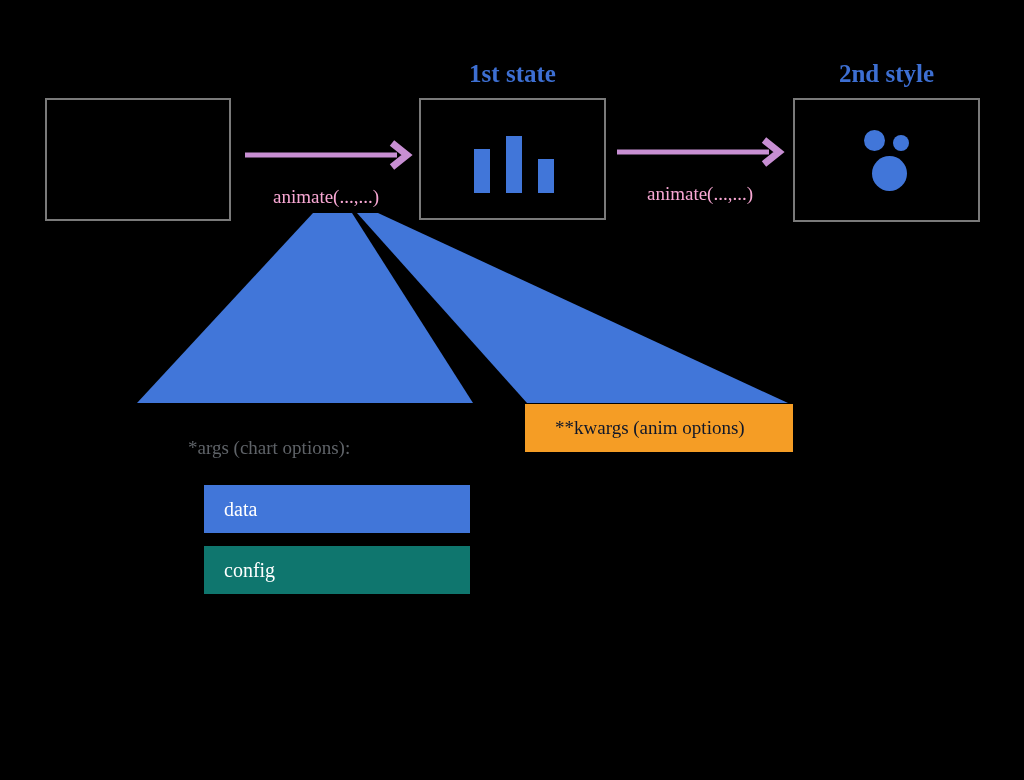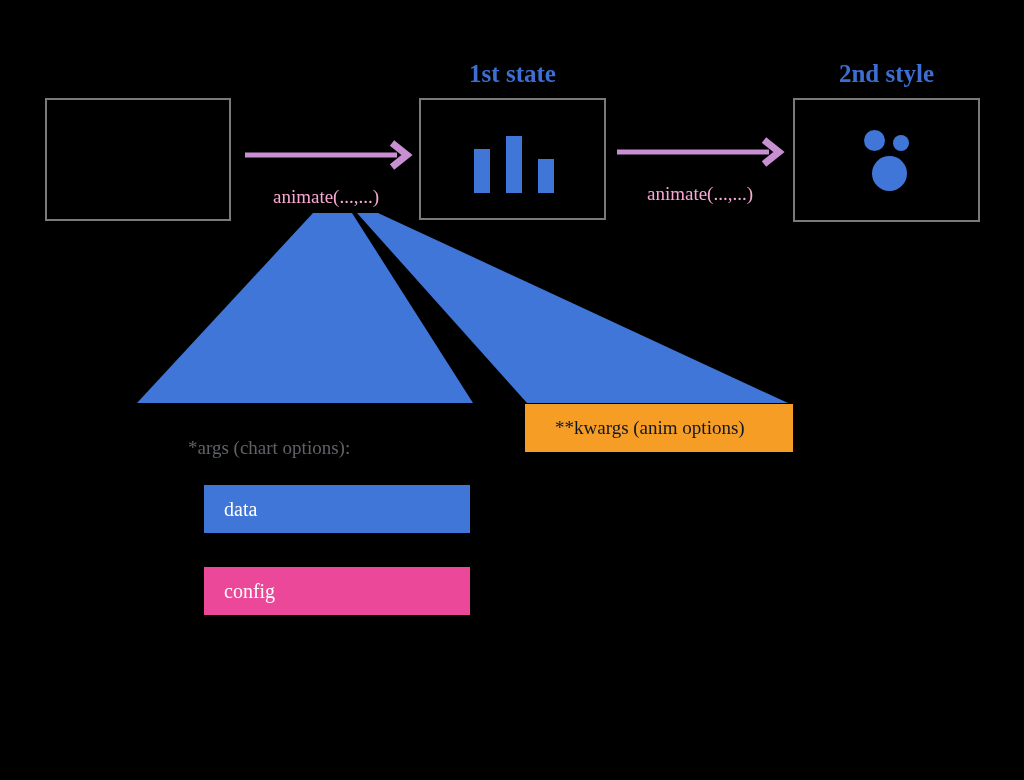--- a/index.html
+++ b/index.html
@@ -39,21 +39,21 @@
   .kwargs-box{
     position:absolute;left:525px;top:404px;width:268px;height:48px;background:#f59d25;
     display:flex;align-items:center;padding-left:30px;box-sizing:border-box;
     color:#0f172a;font-size:19px;
   }
   .arg-bar{
     position:absolute;left:172px;width:266px;height:48px;display:flex;align-items:center;
     padding-left:20px;box-sizing:border-box;color:#ffffff;font-size:20px;margin-left:32px;
   }
   .arg-bar.data{top:485px;background:#4176d9;}
-  .arg-bar.config{top:567px;background:#ec4899;}
+  .arg-bar.config{top:546px;background:#0f766e;}
   .arg-bar.style{top:606px;background:#f3c111;}
 </style>
 </head>
 <body>
 
 <div class="canvas">
 
   <svg class="svg-layer" viewBox="0 0 1024 780" xmlns="http://www.w3.org/2000/svg">
 
     <polygon points="313,213 352,213 473,403 137,403" fill="#4176d9"></polygon>

